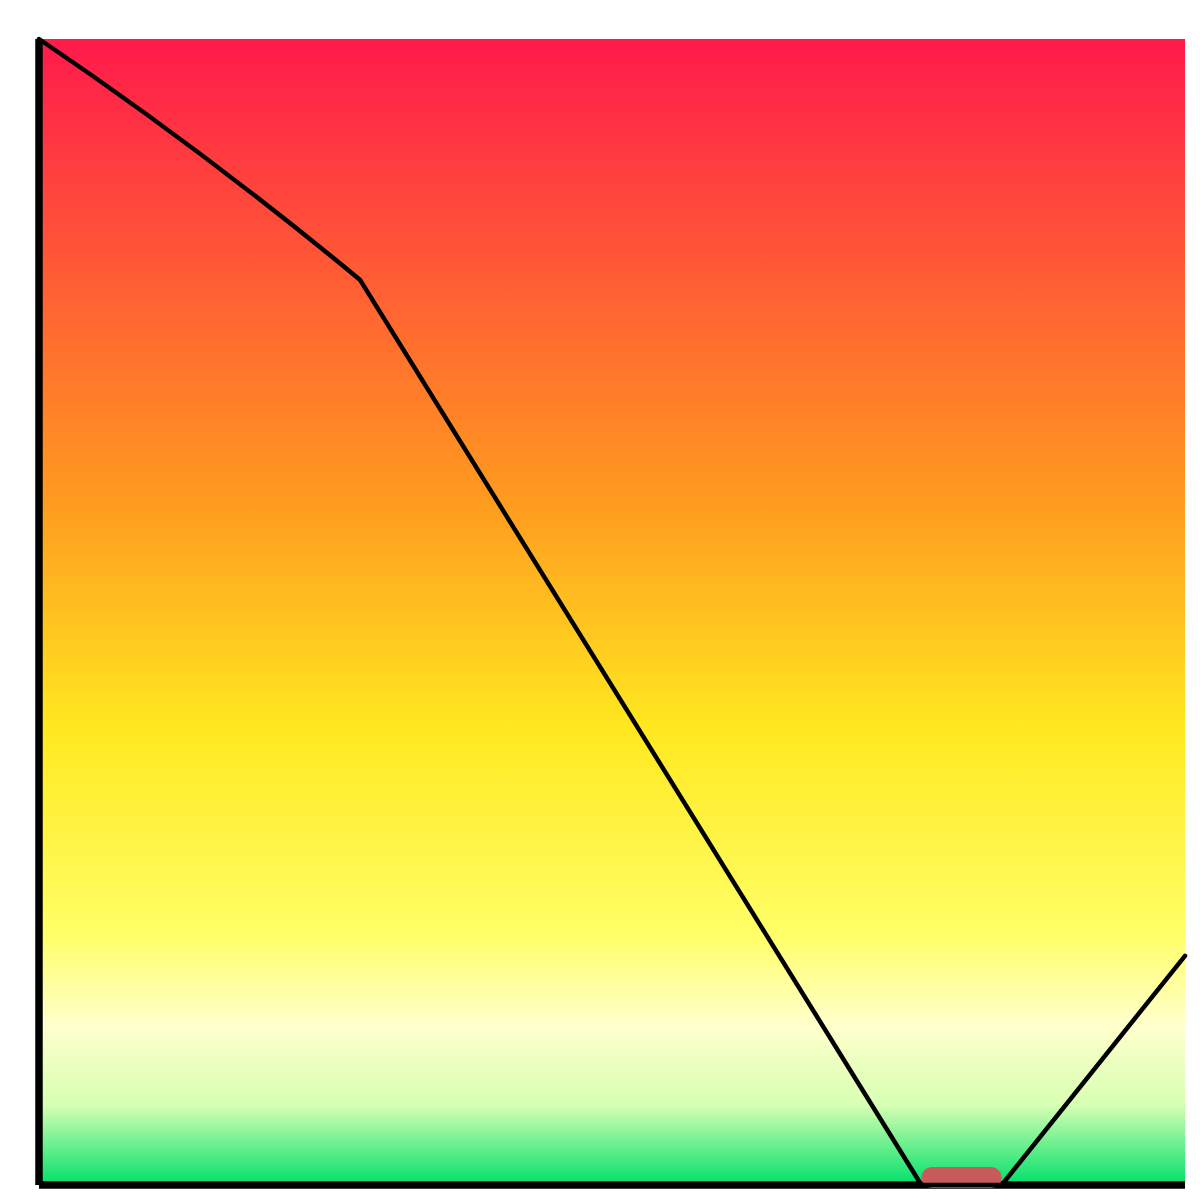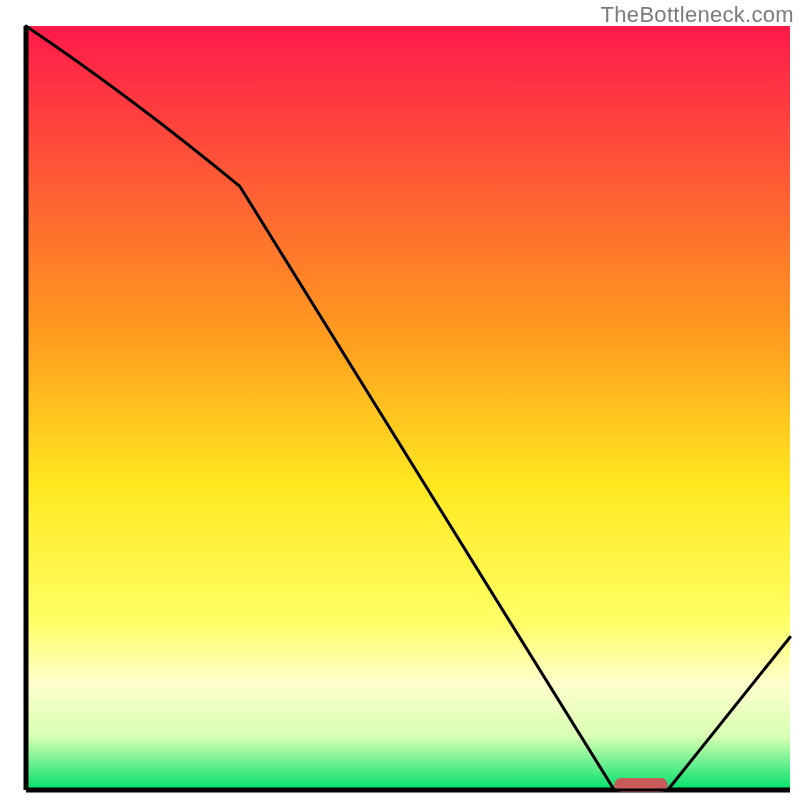--- a/index.html
+++ b/index.html
@@ -28,21 +28,20 @@
   svg {
     position: absolute;
     left: 0;
     top: 0;
   }
 </style>
 </head>
 <body>
 
 <div class="frame">
-  <div class="attribution">TheBottleneck.com</div>
   <svg id="chart-svg" width="800" height="800" viewBox="0 0 800 800" aria-hidden="true">
       <defs>
         <linearGradient id="bg-grad" x1="0" y1="0" x2="0" y2="1">
           <stop offset="0%" stop-color="#ff1a4b"></stop>
           <stop offset="40%" stop-color="#ff9a1f"></stop>
           <stop offset="60%" stop-color="#ffe81f"></stop>
           <stop offset="78%" stop-color="#ffff66"></stop>
           <stop offset="86%" stop-color="#ffffcc"></stop>
           <stop offset="93%" stop-color="#d8ffb3"></stop>
           <stop offset="100%" stop-color="#00e06b"></stop>

